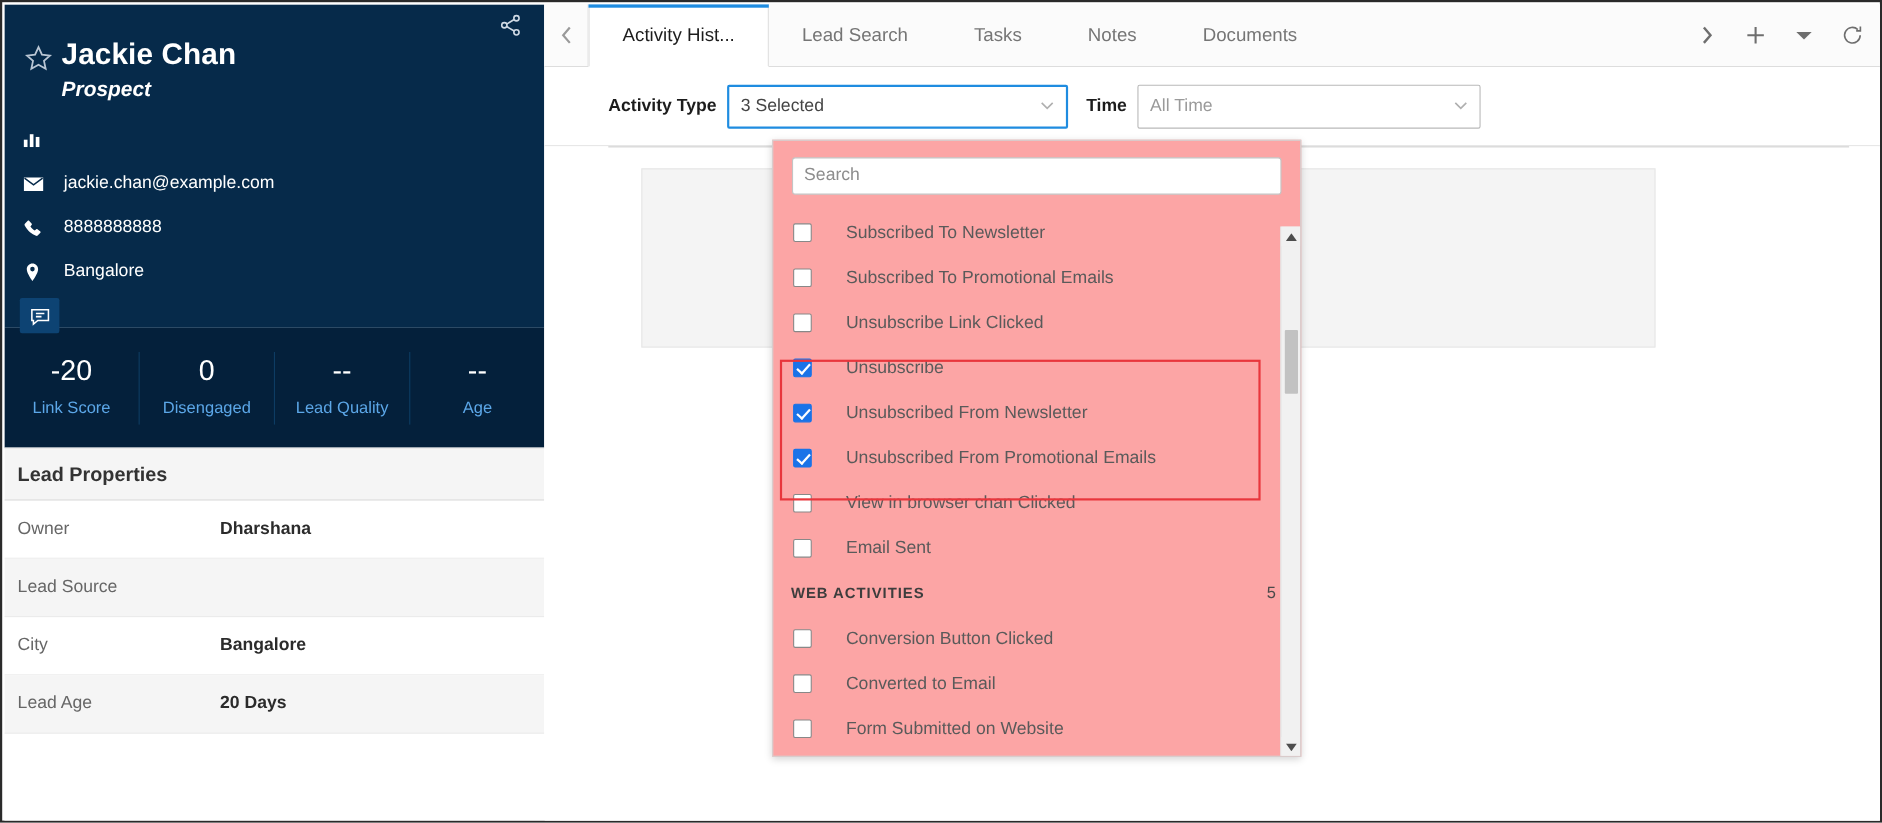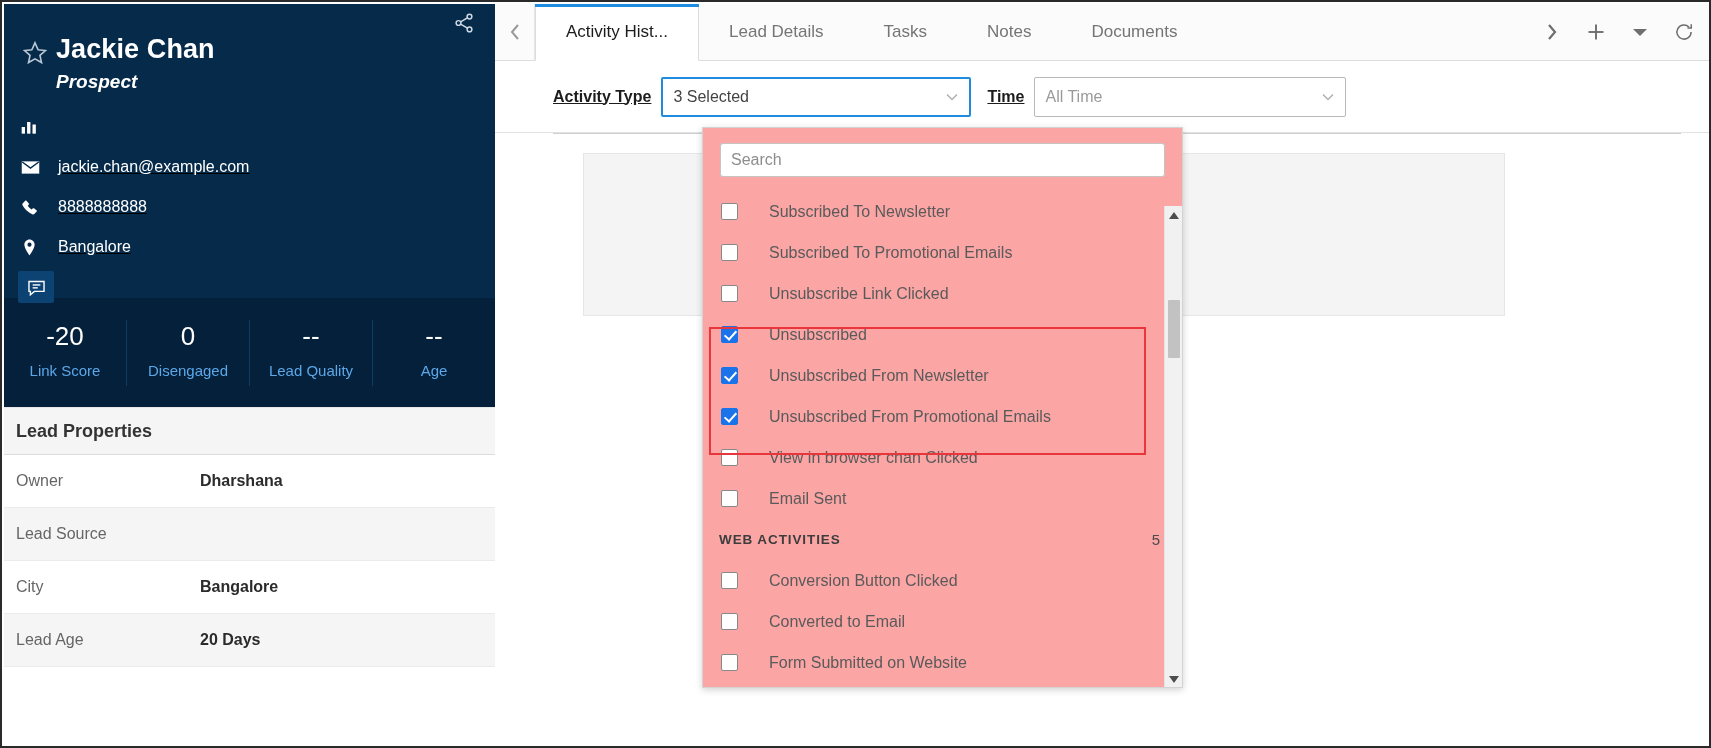--- a/index.html
+++ b/index.html
@@ -56,21 +56,21 @@
     font-size: 19px;
     font-weight: bold;
     line-height: 26px;
     margin-top: 3px;
   }
   .share-icon {
     position: absolute;
     right: 20px; top: 8px;
     width: 22px; height: 22px;
   }
-  .hero-rows { margin-top: 12px; text-decoration: underline; }
+  .hero-rows { margin-top: 12px; }
   .hero-row {
     display: flex;
     align-items: center;
     height: 40px;
     padding-left: 16px;
   }
   .hero-row .ico {
     width: 26px; flex: 0 0 26px;
     display: flex; align-items: center; justify-content: flex-start;
     color: #ffffff;
@@ -223,21 +223,20 @@
     padding-left: 58px;
     border-bottom: 1px solid #e2e2e2;
     position: relative;
     background: #ffffff;
   }
   .filter-label {
     font-size: 16px;
     color: #1c1c1c;
     font-weight: bold;
     margin-right: 10px;
-    text-decoration: underline;
   }
   .select-box {
     height: 40px;
     border: 1px solid #b9b9b9;
     border-radius: 2px;
     display: flex;
     align-items: center;
     padding: 0 10px;
     background: #ffffff;
     position: relative;
@@ -532,21 +531,21 @@
     <div class="tabbar">
       <div class="tab-prev">
         <svg width="14" height="20" viewBox="0 0 14 20" fill="none" stroke="#9a9a9a" stroke-width="2">
           <polyline points="10,3 4,10 10,17"></polyline>
         </svg>
       </div>
       <div class="tab active">
         <span>Activity Hist...</span>
       </div>
       <div class="tab">
-        <span>Lead Details</span>
+        <span>Lead Search</span>
       </div>
       <div class="tab">
         <span>Tasks</span>
       </div>
       <div class="tab">
         <span>Notes</span>
       </div>
       <div class="tab">
         <span>Documents</span>
       </div>
@@ -622,21 +621,21 @@
         <span class="lab">Subscribed To Promotional Emails</span>
       </div>
 
       <div class="dd-item">
         <span class="cbx"></span>
         <span class="lab">Unsubscribe Link Clicked</span>
       </div>
 
       <div class="dd-item">
         <span class="cbx checked"></span>
-        <span class="lab">Unsubscribed</span>
+        <span class="lab">Unsubscribe</span>
       </div>
 
       <div class="dd-item">
         <span class="cbx checked"></span>
         <span class="lab">Unsubscribed From Newsletter</span>
       </div>
 
       <div class="dd-item">
         <span class="cbx checked"></span>
         <span class="lab">Unsubscribed From Promotional Emails</span>

